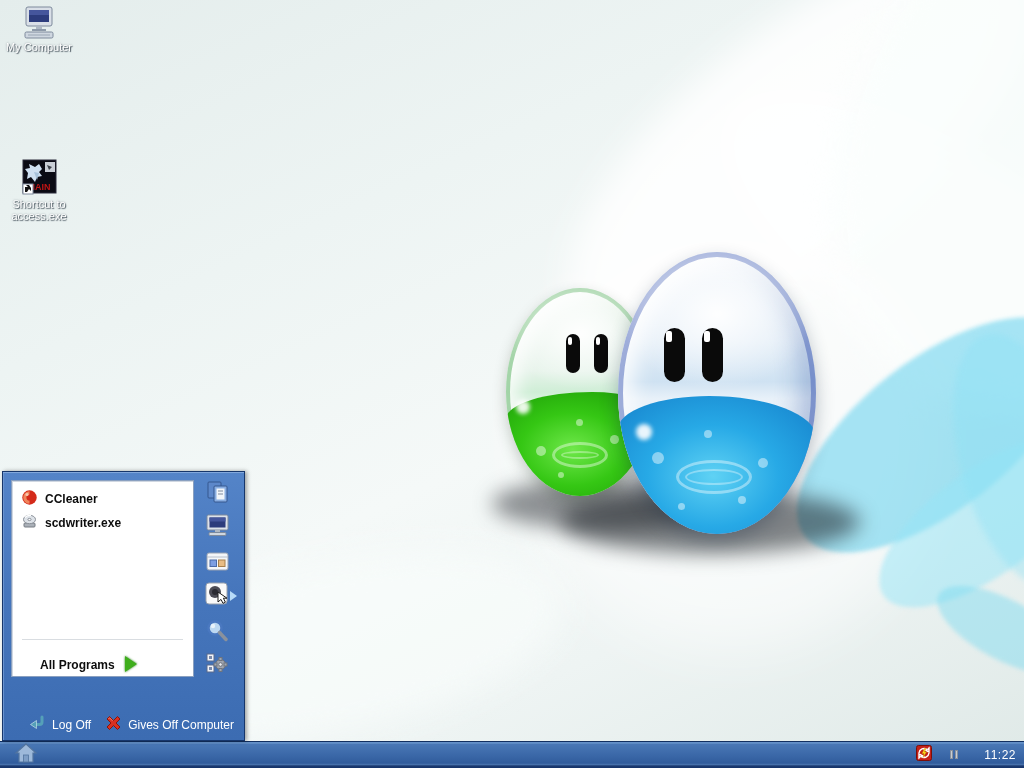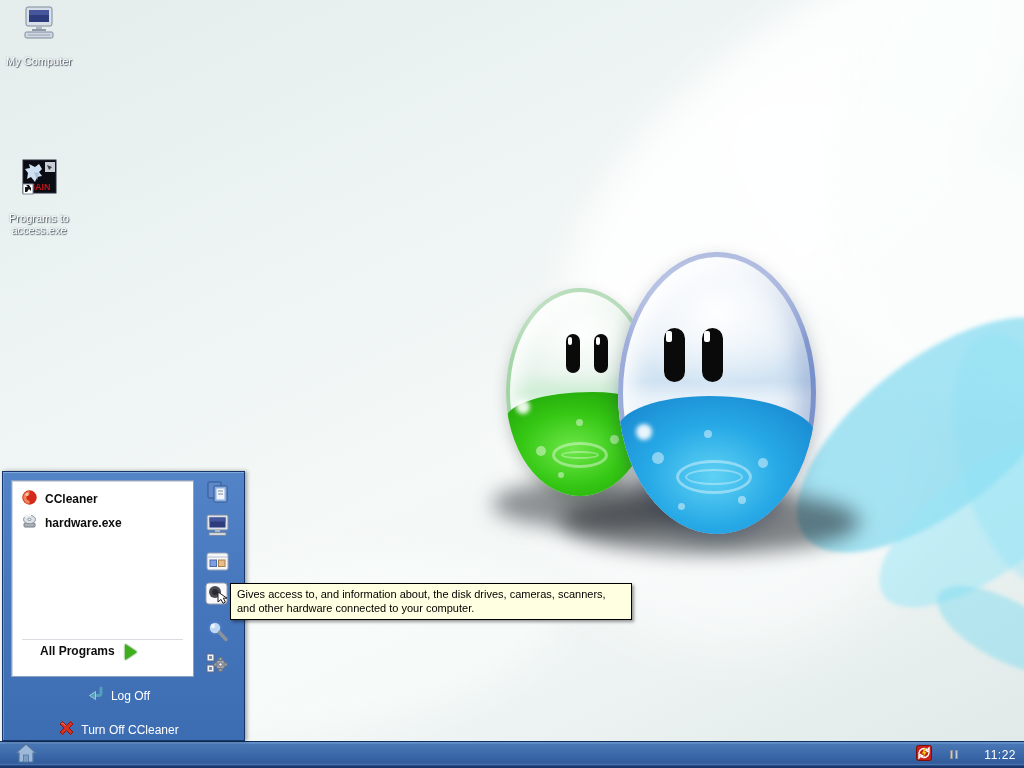--- a/index.html
+++ b/index.html
@@ -58,48 +58,48 @@
     background: radial-gradient(ellipse at 48% 58%, #5fd2f4 0%, #27a9e6 45%, #1b8ed4 80%, #1781c8 100%); }
   #mascot-blue .eye { width:21px; height:54px; border-radius:11px; top:76px; }
   #mascot-blue .eye.l { left:46px; } #mascot-blue .eye.r { left:84px; }
   #mascot-blue .eye::after { width:6px; height:11px; }
   #mascot-blue .ring { width:76px; height:34px; left:58px; bottom:40px; }
   .sparkle { position:absolute; border-radius:50%; background:rgba(255,255,255,.9); filter:blur(2px); }
 
   
   .dicon { position:absolute; width:78px; text-align:center; cursor:default; }
   .dicon-img { height:38px; display:flex; align-items:flex-end; justify-content:center; }
-  .dicon-label { margin-top:14px; font-size:11px; color:#fff;
+  .dicon-label { margin-top:0; font-size:11px; color:#fff;
     text-shadow: 1px 1px 1px rgba(70,82,92,.95), 0 0 2px rgba(90,100,110,.6); line-height:12px; }
 
   
   #start-menu { position:absolute; left:2px; bottom:27px; width:243px; height:270px;
     background: linear-gradient(180deg,#5484c8 0%, #4676bc 45%, #3c6cb2 100%);
     border:1px solid #16366b;
     box-shadow: inset 0 1px 0 #82a8dc, inset 1px 0 0 #6a94d0, 2px 0 4px rgba(0,0,0,.35);
     z-index:20; }
   #menu-panel { position:absolute; left:8px; top:8px; width:183px; height:197px;
     background:#fff; border:1px solid #8aa0c0; box-shadow: inset 1px 1px 0 rgba(120,140,170,.35); }
   .prog-row { position:absolute; left:4px; right:4px; height:24px; display:flex; align-items:center;
     gap:7px; padding-left:5px; cursor:pointer; }
   .prog-row .plabel { font-size:12px; font-weight:bold; color:#0d0d0d; }
   #prog-sep { position:absolute; left:10px; right:10px; bottom:36px; height:1px; background:#d9dde1; }
   #all-programs { position:absolute; left:0; right:0; bottom:4px; height:28px; display:flex;
-    align-items:flex-start; padding-left:28px; gap:10px; cursor:pointer; }
+    align-items:flex-end; padding-left:28px; gap:10px; cursor:pointer; }
   #all-programs .plabel { font-size:12px; font-weight:bold; color:#0d0d0d; }
   .tri-green { width:0; height:0; border-left:12px solid #3fae1c; border-top:8px solid transparent;
     border-bottom:8px solid transparent; filter:drop-shadow(0 0 1px #1e7a0a); }
 
   .col-icon { position:absolute; left:200px; width:28px; height:28px; display:flex;
     align-items:center; justify-content:center; cursor:pointer; }
   #submenu-arrow { position:absolute; left:227px; top:119px; width:0; height:0;
     border-left:7px solid #b8dcf8; border-top:5px solid transparent; border-bottom:5px solid transparent; }
 
   #menu-bottom { position:absolute; left:0; right:0; bottom:0; height:30px; display:flex;
-    align-items:center; justify-content:flex-end; gap:14px; padding-right:10px;flex-direction:column; }
+    align-items:center; justify-content:flex-end; gap:14px; padding-right:10px; }
   .power-item { display:flex; align-items:center; gap:6px; cursor:pointer; }
   .power-item .plabel { font-size:12px; color:#fff; }
 
   
   #tooltip { position:absolute; left:230px; top:583px; width:402px;
     background:#ffffe1; border:1px solid #000; padding:3px 6px 4px 6px;
     font-size:11px; line-height:14px; color:#000;
     box-shadow: 2px 2px 3px rgba(0,0,0,.4); z-index:30; }
 
   
@@ -184,21 +184,21 @@
         <rect x="25" y="4" width="10" height="10" fill="#c9ced6"></rect>
         <path d="M27 7 l5 2 -3 3 z" fill="#3a3f48"></path>
         <path d="M9 6 l6 3 4 -3 3 5 -3 3 3 4 -5 1 -2 5 -4 -5 -4 2 1 -6 -3 -4 5 -1 z" fill="#cfe0f2"></path>
         <path d="M14 14 l3 8 2 -7 z" fill="#a8c2dc"></path>
         <text x="19" y="32" text-anchor="middle" font-size="9" font-weight="bold" font-family="Liberation Sans, sans-serif" fill="#c01515">MAIN</text>
         <rect x="3" y="26" width="10" height="10" fill="#fff" stroke="#7e8a9c"></rect>
         <path d="M5 34 v-5 h3 l-2 -2 3 0 2 3 0 3 -2 -2 -2 3 z" fill="#111"></path>
       </svg>
     </div>
     <div class="dicon-label">
-      <div>Programs to</div>
+      <div>Shortcut to</div>
       <div>access.exe</div>
     </div>
   </div>
 
   <div id="start-menu">
     <div id="menu-panel">
 
       <div class="prog-row" style="top:6px">
         <span>
           <svg width="17" height="17" viewBox="0 0 17 17">
@@ -212,21 +212,21 @@
 
       <div class="prog-row" style="top:30px">
         <span>
           <svg width="17" height="17" viewBox="0 0 17 17">
             <rect x="3" y="10" width="11" height="4" rx="1" fill="#aab0b8" stroke="#767c84"></rect>
             <ellipse cx="8.5" cy="6.5" rx="6" ry="4.2" fill="#dde2e8" stroke="#8a9098"></ellipse>
             <ellipse cx="8.5" cy="6.5" rx="1.6" ry="1.1" fill="#fff" stroke="#8a9098"></ellipse>
             <path d="M4 4.5 a6 4.2 0 0 1 6 -2" stroke="#fff" fill="none" stroke-width="1.2"></path>
           </svg>
         </span>
-        <span class="plabel">hardware.exe</span>
+        <span class="plabel">scdwriter.exe</span>
       </div>
 
       <div id="prog-sep"></div>
 
       <div id="all-programs">
         <span class="plabel">All Programs</span>
         <span class="tri-green"></span>
       </div>
     </div>
 
@@ -318,26 +318,25 @@
       </div>
       <div class="power-item">
         <span>
           <svg width="17" height="16" viewBox="0 0 17 16">
             <g stroke="#8c1408" stroke-width="1" fill="#d83020">
               <path d="M2 4 l2.5 -2.5 4 4 4 -4 L15 4 l-4 4 4 4 -2.5 2.5 -4 -4 -4 4 L2 12 l4 -4 z"></path>
             </g>
             <path d="M3.5 3.8 l1 -1 3 3" stroke="#f08878" fill="none"></path>
           </svg>
         </span>
-        <span class="plabel">Turn Off CCleaner</span>
-      </div>
-    </div>
-  </div>
-
-  <div id="tooltip">Gives access to, and information about, the disk drives, cameras, scanners, and other hardware connected to your computer.</div>
+        <span class="plabel">Gives Off Computer</span>
+      </div>
+    </div>
+  </div>
+
 
   <div id="taskbar">
     <div id="start-button">
       <span>
         <svg width="26" height="22" viewBox="0 0 26 22">
           <path d="M13 2 L3 11 h3 v9 h14 v-9 h3 z" fill="#9db9da" stroke="#52749f" stroke-width="1.2"></path>
           <rect x="10.5" y="13" width="5" height="7" fill="#7e9ec6" stroke="#52749f" stroke-width=".8"></rect>
         </svg>
       </span>
     </div>

